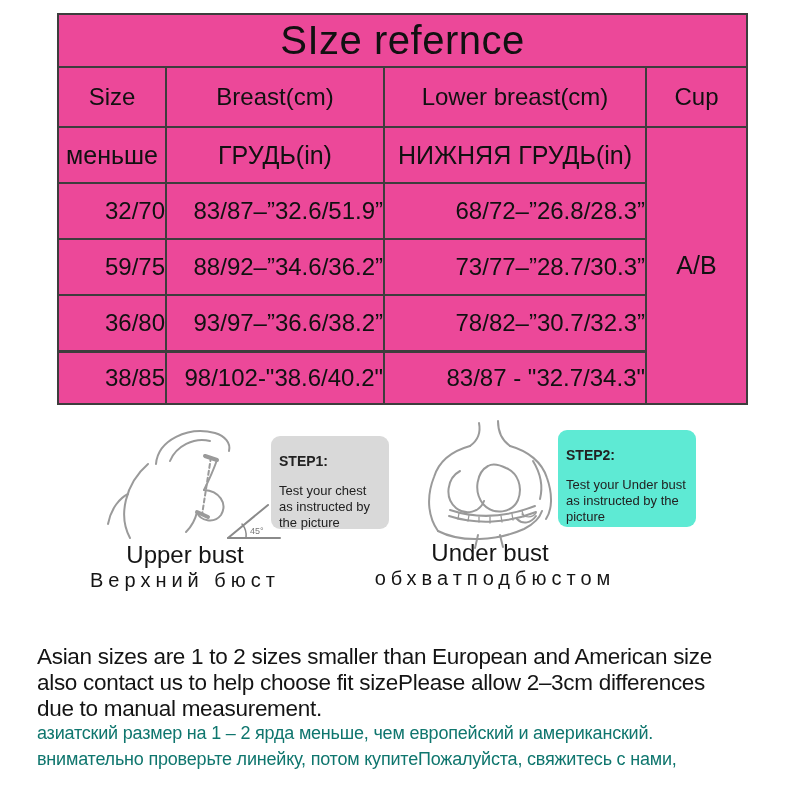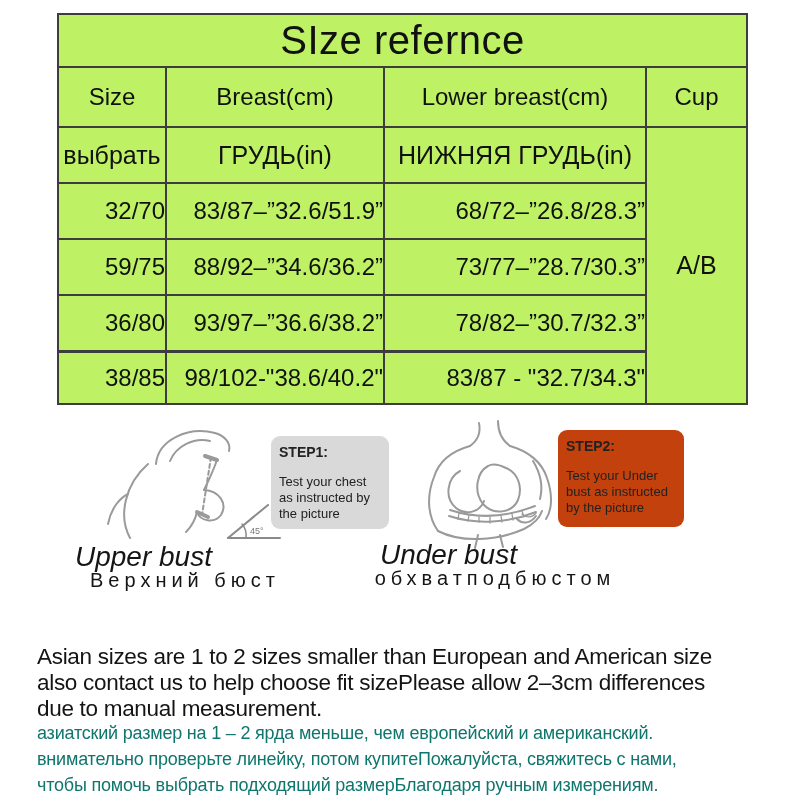--- a/index.html
+++ b/index.html
@@ -4,41 +4,41 @@
 <style>
   html,body{margin:0;padding:0;}
   body{
     width:800px;height:800px;background:#ffffff;overflow:hidden;position:relative;
     font-family:"Liberation Sans","DejaVu Sans",sans-serif;color:#1a1a1a;
   }
   
   .tbl-wrap{position:absolute;left:57px;top:13px;}
   table.size-table{
     border-collapse:collapse;table-layout:fixed;width:689px;
-    background:#bef264;
+    background:#ec4899;
   }
   table.size-table td{
     border:2px solid #3d3d3d;text-align:center;vertical-align:middle;
     padding:0;color:#111;overflow:hidden;white-space:nowrap;
   }
   td.title-cell{height:51px;font-size:40px;letter-spacing:0.5px;color:#151515;}
   tr.hdr td{height:58px;font-size:24px;margin-left:28px;}
   tr.ruhdr td{height:54px;font-size:25px;}
   tr.datarow td{height:54px;font-size:24px;text-align:right;}
   tr.datarow.last td{height:50px;border-top-width:3px;}
   td.cup-cell{vertical-align:top;padding-top:86px;font-size:26px;}
   
   .fig{position:absolute;}
   .fig svg{display:block;}
   .step-box{
-    position:absolute;border-radius:9px;padding:8px 8px;box-sizing:border-box;
+    position:absolute;border-radius:9px;padding:17px 8px;box-sizing:border-box;
     font-size:13px;line-height:16px;color:#222;text-align:left;
   }
   .step-label{font-weight:700;font-size:14px;margin-bottom:14px;}
-  .cap-en{position:absolute;font-size:28px;color:#151515;font-style:italic;}
+  .cap-en{position:absolute;font-size:24px;color:#151515;text-align:center;}
   .cap-ru{position:absolute;font-size:20px;color:#151515;text-align:center;letter-spacing:5px;}
   
   .note-en{position:absolute;left:37px;top:612px;width:740px;font-size:22.5px;
            line-height:26px;letter-spacing:-0.3px;color:#141414;margin-top:32px;}
   .note-ru{position:absolute;left:37px;top:720px;width:740px;font-size:18px;
            font-weight:400;line-height:26px;letter-spacing:-0.2px;color:#0f766e;}
   .note-en div,.note-ru div{white-space:nowrap;}
 </style>
 </head>
 <body>
@@ -55,21 +55,21 @@
         <tr>
       <td class="title-cell" colspan="4">SIze refernce</td>
     </tr>
     <tr class="hdr">
       <td>Size</td>
       <td>Breast(cm)</td>
       <td>Lower breast(cm)</td>
       <td>Cup</td>
     </tr>
     <tr class="ruhdr">
-      <td>выбрать</td>
+      <td>меньше</td>
       <td>ГРУДЬ(in)</td>
       <td>НИЖНЯЯ ГРУДЬ(in)</td>
       <td class="cup-cell" rowspan="5">A/B</td>
     </tr>
     <tr class="datarow">
       <td>32/70</td>
       <td>83/87–”32.6/51.9”</td>
       <td>68/72–”26.8/28.3”</td>
     </tr>
     <tr class="datarow">
@@ -139,32 +139,31 @@
 
     <path d="M33,116 C56,128 92,126 119,114 C129,109 135,102 137,96"></path>
     <path d="M112,104 C118,110 126,108 131,101"></path>
     <path d="M117,99 C121,103 127,103 131,98" stroke-width="1.3"></path>
 
     <path d="M70,133 L73,120"></path>
     <path d="M98,132 L95,120"></path>
   </svg>
 </div>
 
-<div class="step-box" style="left:558px;top:430px;width:126px;height:97px;background:#c2410c;">
+<div class="step-box" style="left:558px;top:430px;width:138px;height:97px;background:#5eead4;">
   <div class="step-label">STEP2:</div>
   <div>Test your Under bust as instructed by the picture</div>
 </div>
 
 <div class="cap-en" style="left:75px;top:541px;width:220px;">Upper bust</div>
 <div class="cap-ru" style="left:55px;top:569px;width:260px;">Верхний бюст</div>
 <div class="cap-en" style="left:380px;top:539px;width:220px;">Under bust</div>
 <div class="cap-ru" style="left:350px;top:567px;width:290px;">обхватподбюстом</div>
 
 <div class="note-en">
   <div>Asian sizes are 1 to 2 sizes smaller than European and American size</div>
   <div>also contact us to help choose fit sizePlease allow 2–3cm differences</div>
   <div>due to manual measurement.</div>
 </div>
 <div class="note-ru">
   <div>азиатский размер на 1 – 2 ярда меньше, чем европейский и американский.</div>
   <div>внимательно проверьте линейку, потом купитеПожалуйста, свяжитесь с нами,</div>
-  <div>чтобы помочь выбрать подходящий размерБлагодаря ручным измерениям.</div>
 </div>
 
 </body></html>

